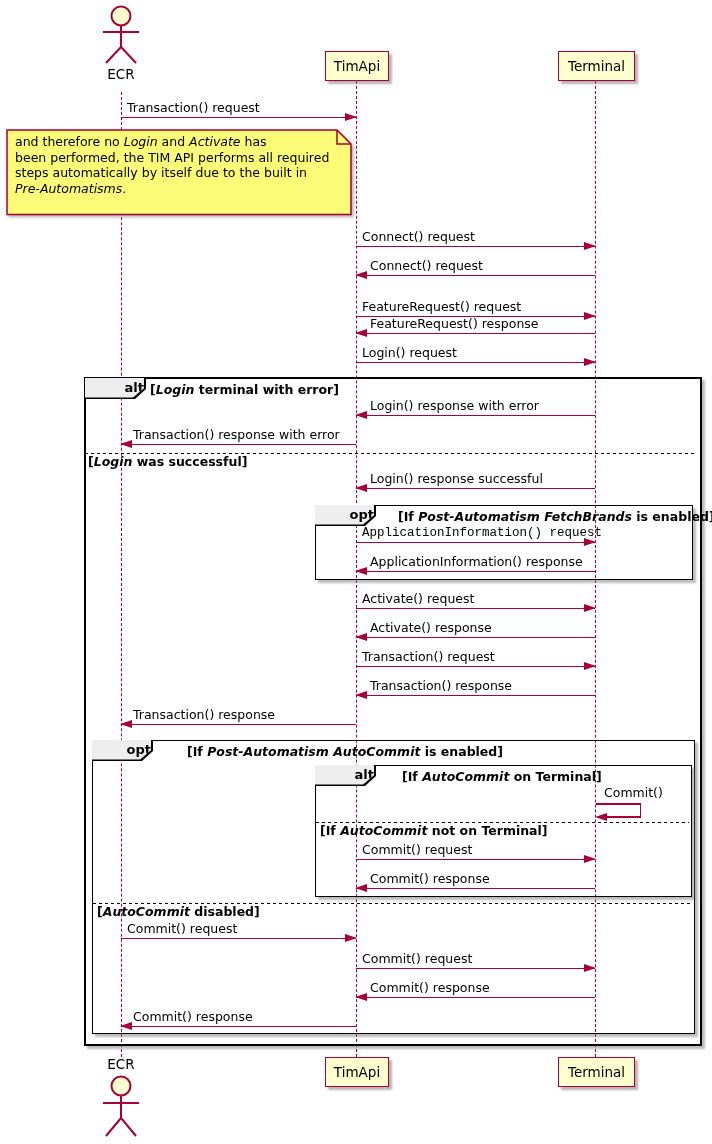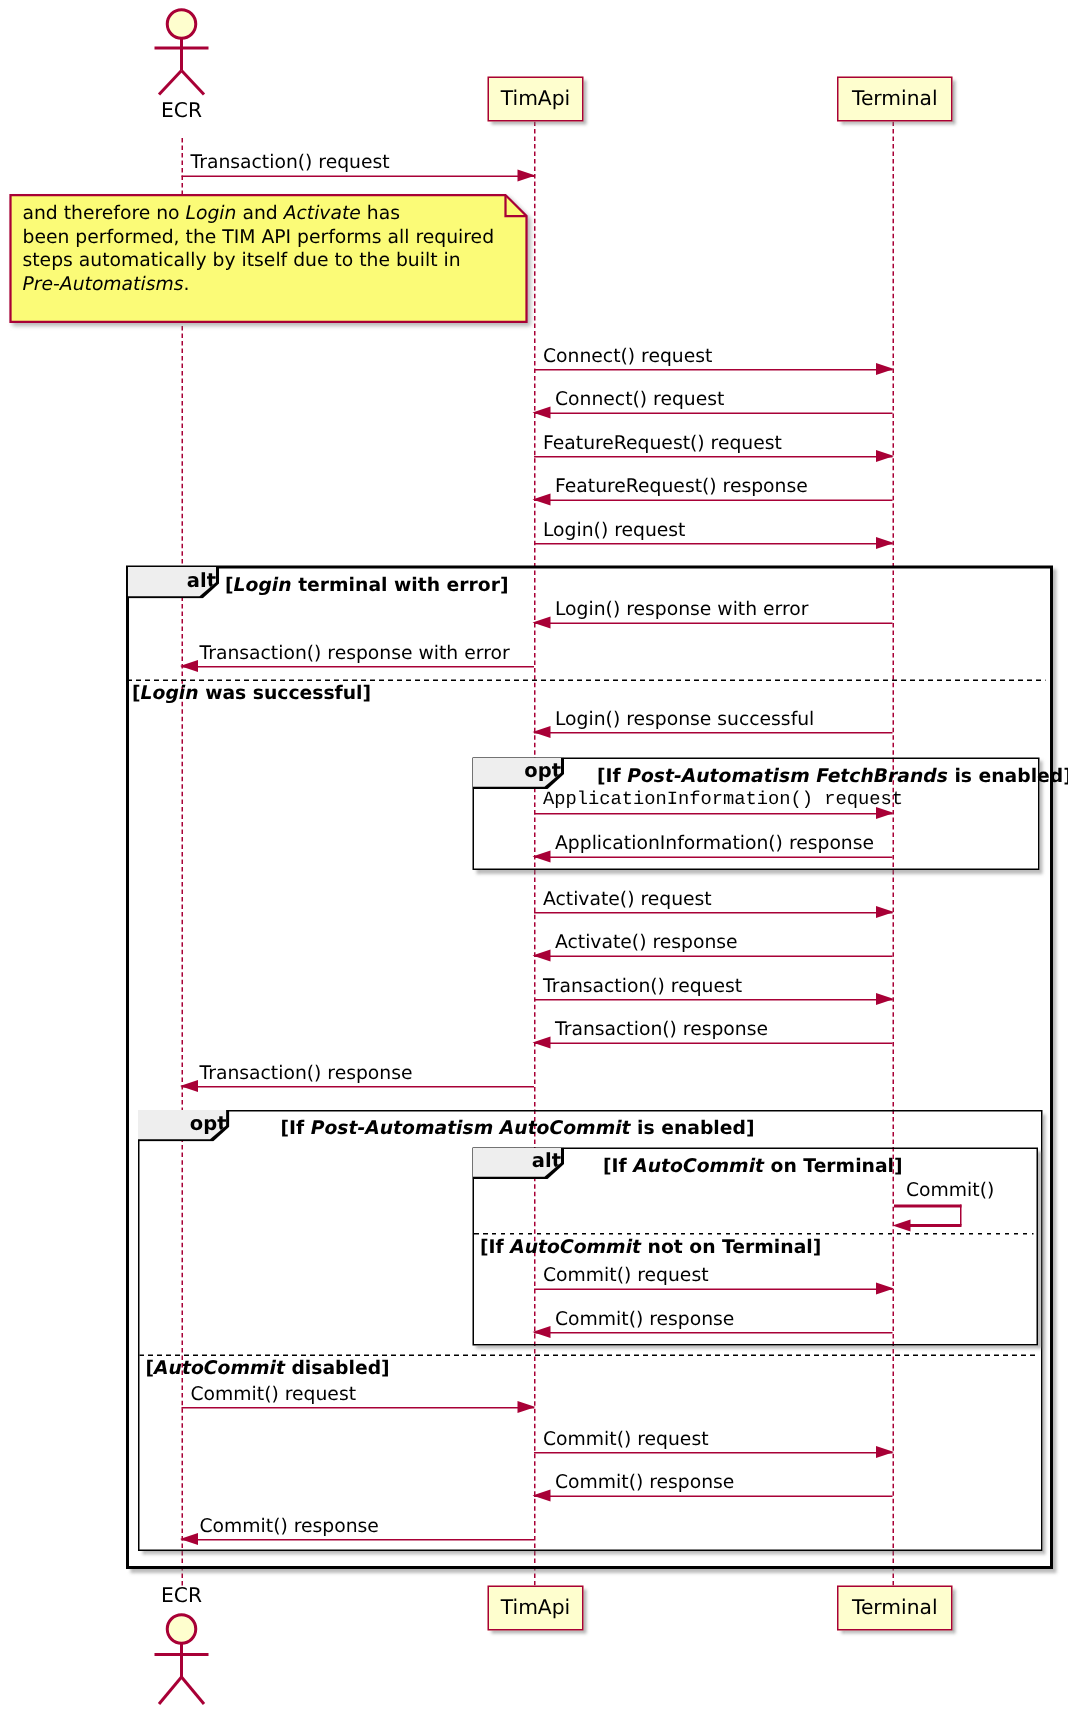--- a/index.html
+++ b/index.html
@@ -147,21 +147,21 @@
     <div class="line">
         <div class="head-r"></div>
       </div>
   </div>
   <div class="msg m-tt pl14" style="top:257px;">
     <span class="lbl">Connect() request</span>
     <div class="line">
         <div class="head-l"></div>
       </div>
   </div>
-  <div class="msg m-tt pl6" style="top:286px;">
+  <div class="msg m-tt pl6" style="top:298px;">
     <span class="lbl">FeatureRequest() request</span>
     <div class="line">
         <div class="head-r"></div>
       </div>
   </div>
   <div class="msg m-tt pl14" style="top:315px;">
     <span class="lbl">FeatureRequest() response</span>
     <div class="line">
         <div class="head-l"></div>
       </div>

